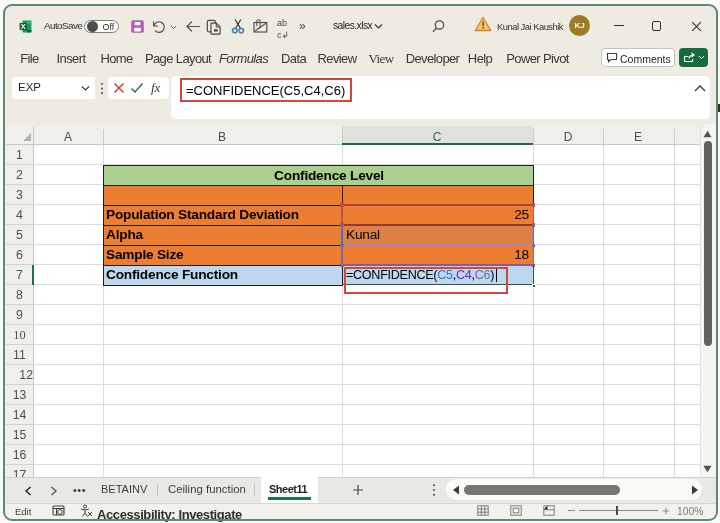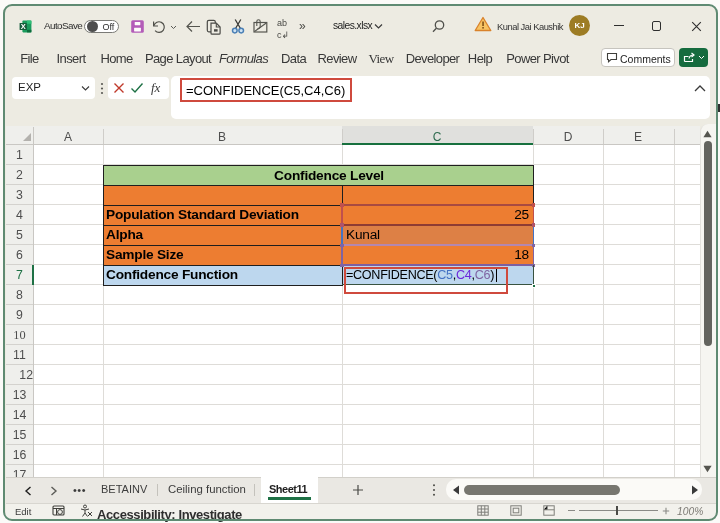--- a/index.html
+++ b/index.html
@@ -376,16 +376,16 @@
   <rect x="0.8" y="0.8" width="10.4" height="9.4" fill="none" stroke="#7f7f7a" stroke-width="1"></rect>
   <path d="M4.2 0.8 v4 h-3.4 M4.2 4.8 h7" stroke="#7f7f7a" stroke-width="1"></path>
 </svg>
 
 <div class="abs" style="left:568px;top:510px;width:7px;height:1.2px;background:#8a8a86;"></div>
 <div class="abs" style="left:579px;top:510px;width:79px;height:1.2px;background:#8a8a86;"></div>
 <div class="abs" style="left:616px;top:506px;width:1.6px;height:9px;background:#4a4a46;"></div>
 <svg style="left:662px;top:507px;" width="8" height="8" viewBox="0 0 8 8">
   <path d="M4 0.8 V7.2 M0.8 4 H7.2" stroke="#8a8a86" stroke-width="1.1"></path>
 </svg>
-<div class="abs" style="left:677px;top:505.5px;font-size:10.3px;color:#7c7a74;font-style:italic;">100%</div>
+<div class="abs" style="left:677px;top:505.5px;font-size:10.3px;color:#7c7a74;">100%</div>
 
 <div class="abs" style="left:718.2px;top:104px;width:1.8px;height:8px;background:#2e2e2e;z-index:95;"></div>
 <div id="winborder"></div>
 
 </body></html>

